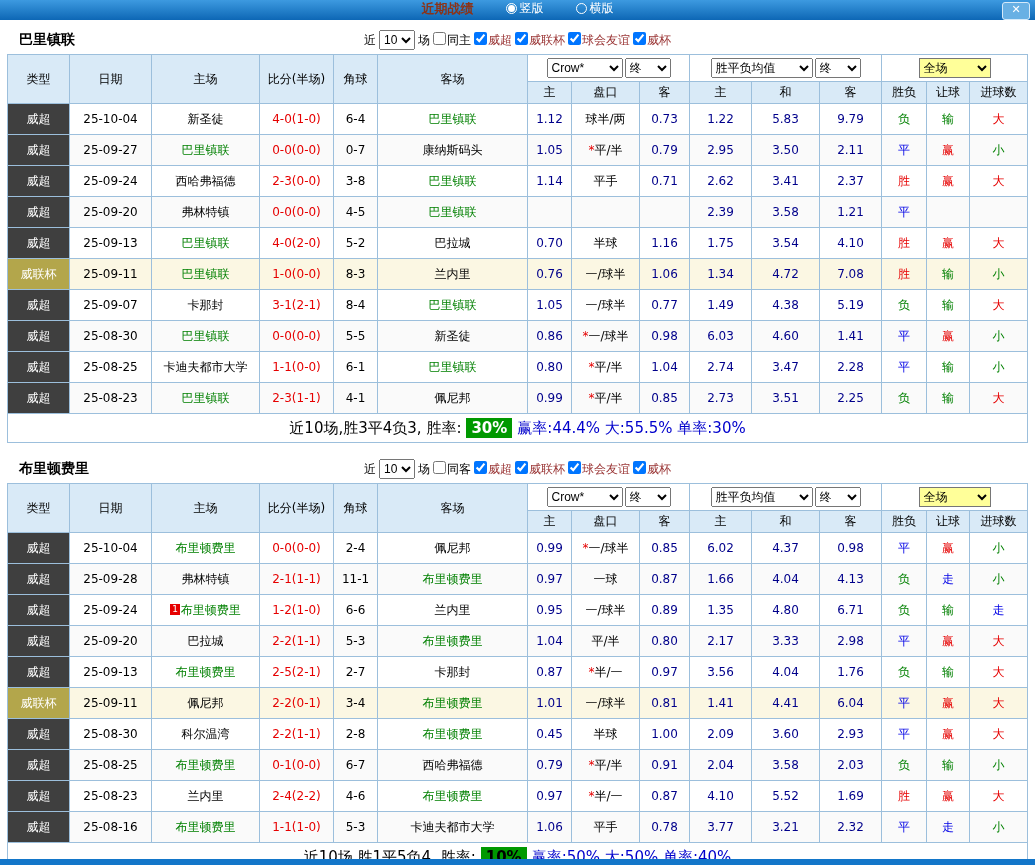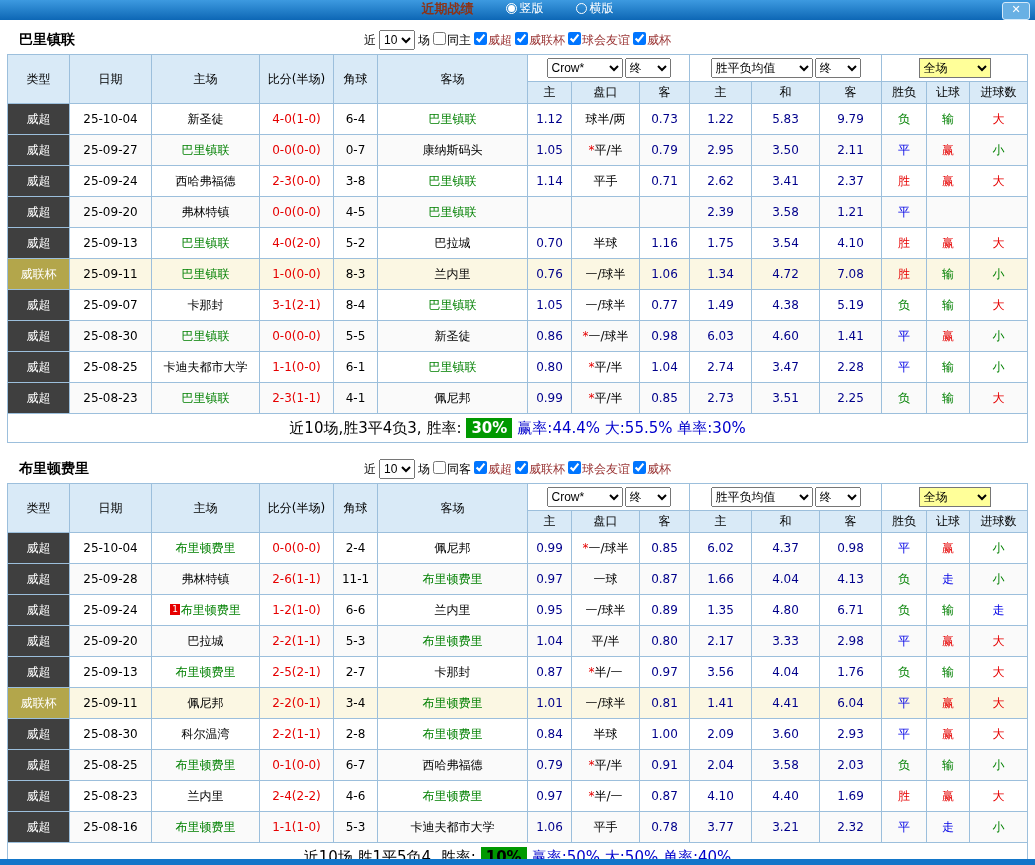--- a/index.html
+++ b/index.html
@@ -409,21 +409,21 @@
           <td class="odds">4.37</td>
           <td class="odds">0.98</td>
           <td style="color:#0000e6">平</td>
           <td style="color:#e60000">赢</td>
           <td style="color:#008000">小</td>
         </tr>
         <tr style="background: rgb(250, 250, 250);">
           <td style="background:#3f3f3f;color:#ffffff">威超</td>
           <td>25-09-28</td>
           <td><span>弗林特镇</span></td>
-          <td class="score">2-6(1-1)</td>
+          <td class="score">2-1(1-1)</td>
           <td>11-1</td>
           <td><span style="color:#008000">布里顿费里</span></td>
           <td class="odds">0.97</td>
           <td>一球</td>
           <td class="odds">0.87</td>
           <td class="odds">1.66</td>
           <td class="odds">4.04</td>
           <td class="odds">4.13</td>
           <td style="color:#008000">负</td>
           <td style="color:#0000e6">走</td>
@@ -497,21 +497,21 @@
           <td style="color:#e60000">赢</td>
           <td style="color:#e60000">大</td>
         </tr>
         <tr>
           <td style="background:#3f3f3f;color:#ffffff">威超</td>
           <td>25-08-30</td>
           <td><span>科尔温湾</span></td>
           <td class="score">2-2(1-1)</td>
           <td>2-8</td>
           <td><span style="color:#008000">布里顿费里</span></td>
-          <td class="odds">0.84</td>
+          <td class="odds">0.45</td>
           <td>半球</td>
           <td class="odds">1.00</td>
           <td class="odds">2.09</td>
           <td class="odds">3.60</td>
           <td class="odds">2.93</td>
           <td style="color:#0000e6">平</td>
           <td style="color:#e60000">赢</td>
           <td style="color:#e60000">大</td>
         </tr>
         <tr style="background: rgb(250, 250, 250);">
@@ -535,21 +535,21 @@
           <td style="background:#3f3f3f;color:#ffffff">威超</td>
           <td>25-08-23</td>
           <td><span>兰内里</span></td>
           <td class="score">2-4(2-2)</td>
           <td>4-6</td>
           <td><span style="color:#008000">布里顿费里</span></td>
           <td class="odds">0.97</td>
           <td><span class="star">*</span>半/一</td>
           <td class="odds">0.87</td>
           <td class="odds">4.10</td>
-          <td class="odds">4.40</td>
+          <td class="odds">5.52</td>
           <td class="odds">1.69</td>
           <td style="color:#e60000">胜</td>
           <td style="color:#e60000">赢</td>
           <td style="color:#e60000">大</td>
         </tr>
         <tr style="background: rgb(250, 250, 250);">
           <td style="background:#3f3f3f;color:#ffffff">威超</td>
           <td>25-08-16</td>
           <td><span style="color:#008000">布里顿费里</span></td>
           <td class="score">1-1(1-0)</td>

